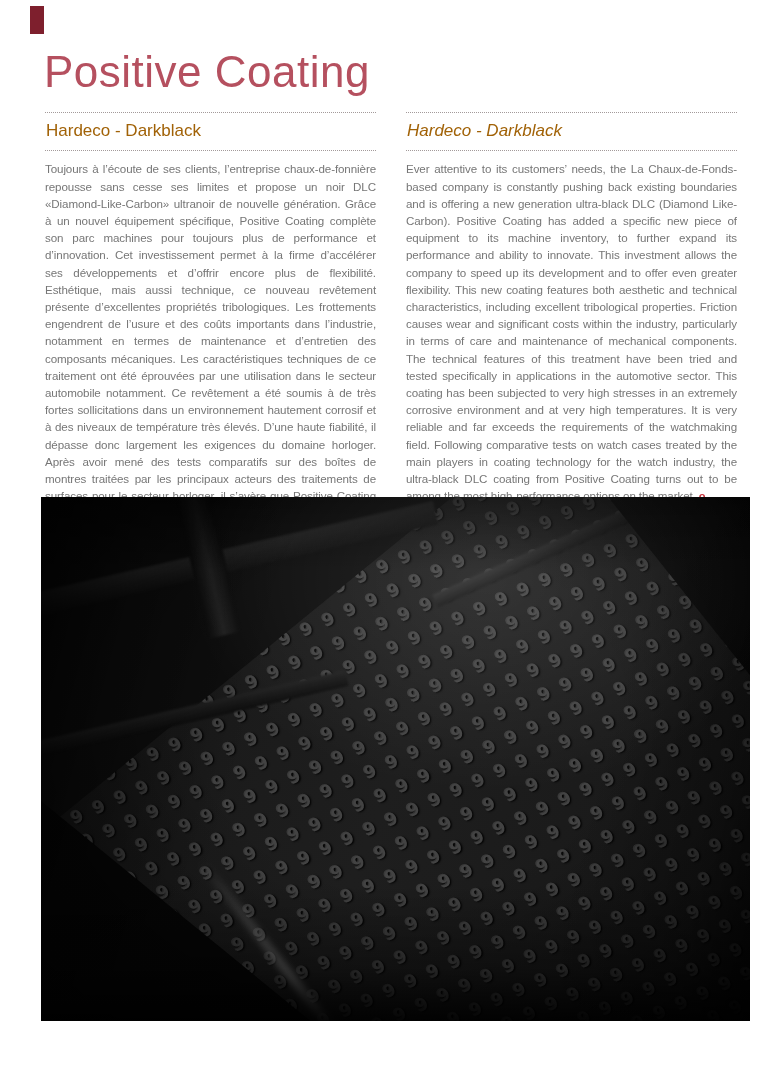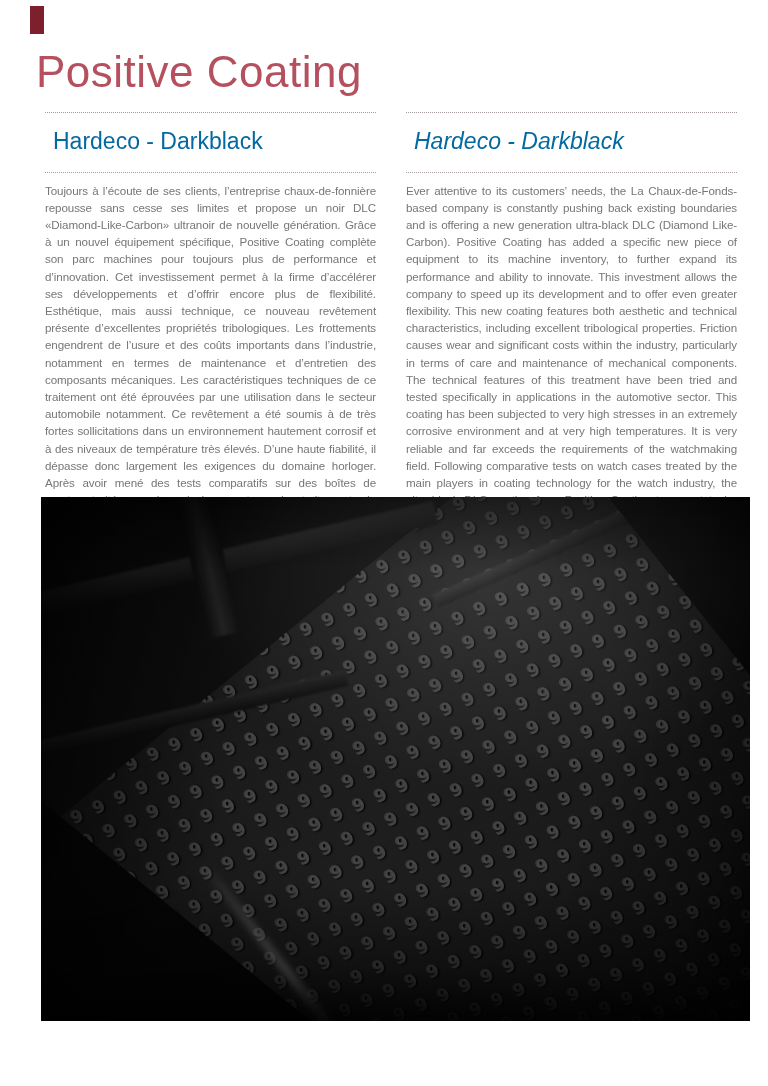--- a/index.html
+++ b/index.html
@@ -5,35 +5,35 @@
   html,body { margin:0; padding:0; background:#ffffff; }
   .page {
     position:relative; width:768px; height:1086px; background:#ffffff;
     font-family:"Liberation Sans", sans-serif; overflow:hidden;
   }
   .corner-marker {
     position:absolute; left:30px; top:6px; width:14px; height:28px;
     background:#7e1f2d;
   }
   .page-title {
-    position:absolute; left:36px; top:50px; margin:0;
+    position:absolute; left:44px; top:50px; margin:0;
     font-size:44px; font-weight:400; letter-spacing:0.5px; line-height:1;
     color:#b5505f;
   }
   .content {
     position:absolute; left:45px; top:112px; width:692px;
     display:flex; gap:30px;
   }
   .column { flex:1; min-width:0; }
   .col-head {
     border-top:1px dotted #a39a9a; border-bottom:1px dotted #a39a9a;
     padding:7px 0 8px 0;
   }
   .col-head h2 {
-    margin:8px; font-size:23px; font-weight:400; color:#0369a1; line-height:1.2;
+    margin:1px; font-size:17px; font-weight:400; color:#a16207; line-height:1.2;
   }
   .col-en .col-head h2 { font-style:italic; }
   .body-text {
     margin:9px 0 0 0; font-size:11.6px; line-height:17.2px; color:#767676;
     text-align:justify; letter-spacing:-0.1px;
   }
   .end-marker {
     display:inline-block; color:#c8323c; font-weight:bold; font-size:11px;
     margin-left:3px;
   }

